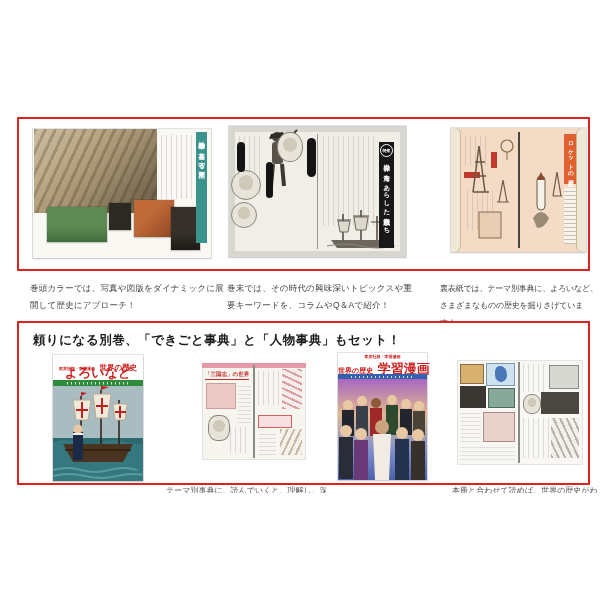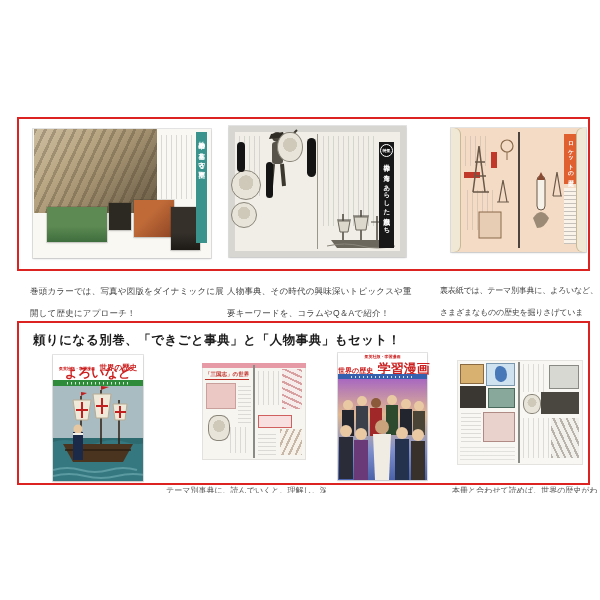--- a/index.html
+++ b/index.html
@@ -20,21 +20,21 @@
   .badge{width:11px;height:11px;border-radius:50%;background:#111;border:1px solid #fff;
          color:#fff;font-size:4px;display:flex;align-items:center;justify-content:center;
          margin:2px 0 2px 0;}
   .badge span{writing-mode:horizontal-tb;letter-spacing:0;}
   
   .vlines{background:repeating-linear-gradient(90deg,rgba(100,100,100,.38) 0 1px,transparent 1px 5px);}
   .hlines{background:repeating-linear-gradient(0deg,rgba(100,100,100,.38) 0 1px,transparent 1px 4px);}
   .pill{background:#141414;border-radius:6px;}
   .circ{border-radius:50%;background:#e8e4da;border:1px solid #8a857a;
         background-image:radial-gradient(circle at 50% 42%,#cfc9ba 0 34%,transparent 35%);}
-  .caption{position:absolute;font-size:8.5px;line-height:22px;color:#3f3f3f;letter-spacing:0.2px;}
+  .caption{position:absolute;font-size:8.5px;line-height:17px;color:#3f3f3f;letter-spacing:0.2px;}
   .headline{position:absolute;font-size:12.5px;font-weight:bold;color:#1b1b1b;letter-spacing:0.5px;}
   .cover{background:#fff;}
   .cover .pub{color:#cc1f1f;font-size:4px;font-weight:bold;letter-spacing:0;}
   .cover .series{color:#cc1f1f;font-weight:bold;}
   .cover .title{color:#cc1f1f;font-weight:bold;white-space:nowrap;}
   .crop-cap{position:absolute;height:7px;overflow:hidden;font-size:8px;line-height:9px;color:#555;
             white-space:nowrap;}
   .pagebg{background:#f7f5f0;box-shadow:inset 0 0 0 1px rgba(0,0,0,.08);}
   .gutter{background:#8a8a86;}
   .chip{background:#c0392b;}
@@ -122,21 +122,21 @@
         <rect x="20" y="80" width="22" height="26" fill="#e6cdb4" stroke="#8a6a4a"></rect>
       </svg>
       <div class="abs vband orange" style="left:113px;top:6px;width:12px;height:50px;padding-top:3px;box-sizing:border-box;">
         <span style="font-size:5.8px;">ロケットの歴史</span>
       </div>
       <div class="abs hlines" style="left:113px;top:60px;width:12px;height:56px;background-color:#fbf6ee;opacity:.9;"></div>
     </div>
   </section>
 
   <div class="caption" style="left:30px;top:280px;width:195px;">巻頭カラーでは、写真や図版をダイナミックに展開して歴史にアプローチ！</div>
-  <div class="caption" style="left:227px;top:280px;width:192px;">人物事典、その時代の興味深いトピックスや重要キーワードを、コラムやQ＆Aで紹介！</div>
+  <div class="caption" style="left:227px;top:280px;width:192px;">巻末では、その時代の興味深いトピックスや重要キーワードを、コラムやQ＆Aで紹介！</div>
   <div class="caption" style="left:440px;top:280px;width:158px;font-size:8px;letter-spacing:-0.2px;">裏表紙では、テーマ別事典に、よろいなど、さまざまなものの歴史を掘りさげています！</div>
 
   <section class="panel" style="left:17px;top:321px;width:573px;height:164px;">
 
     <div class="headline" style="left:14px;top:9px;">頼りになる別巻、「できごと事典」と「人物事典」もセット！</div>
 
     <div class="abs cover photo" style="left:34px;top:32px;width:90px;height:126px;">
       <div class="abs" style="left:0;top:1px;width:90px;height:9px;text-align:center;white-space:nowrap;">
         <span class="pub">集英社版・学習漫画</span>
         <span class="series" style="font-size:7.5px;">世界の歴史</span>

